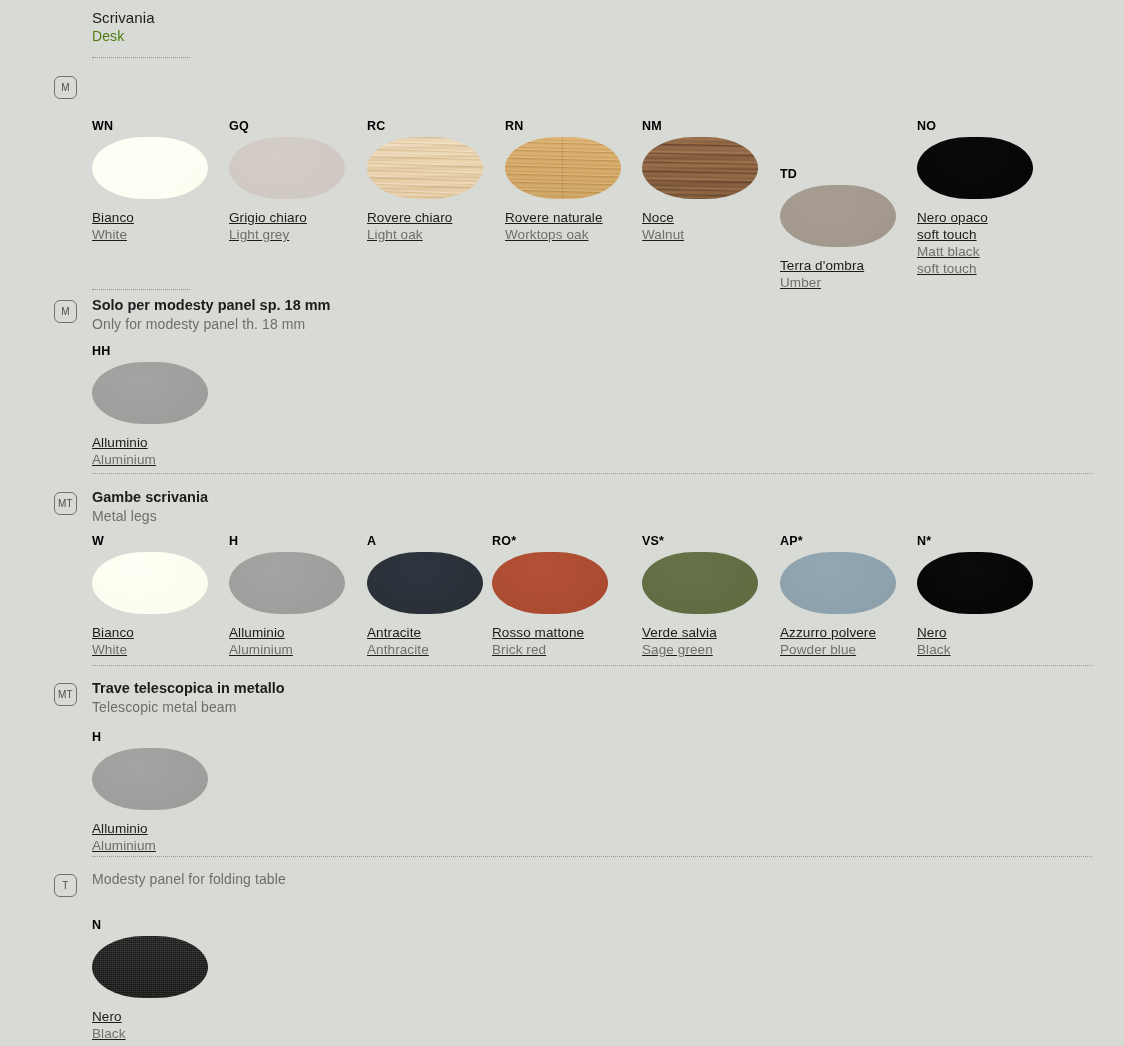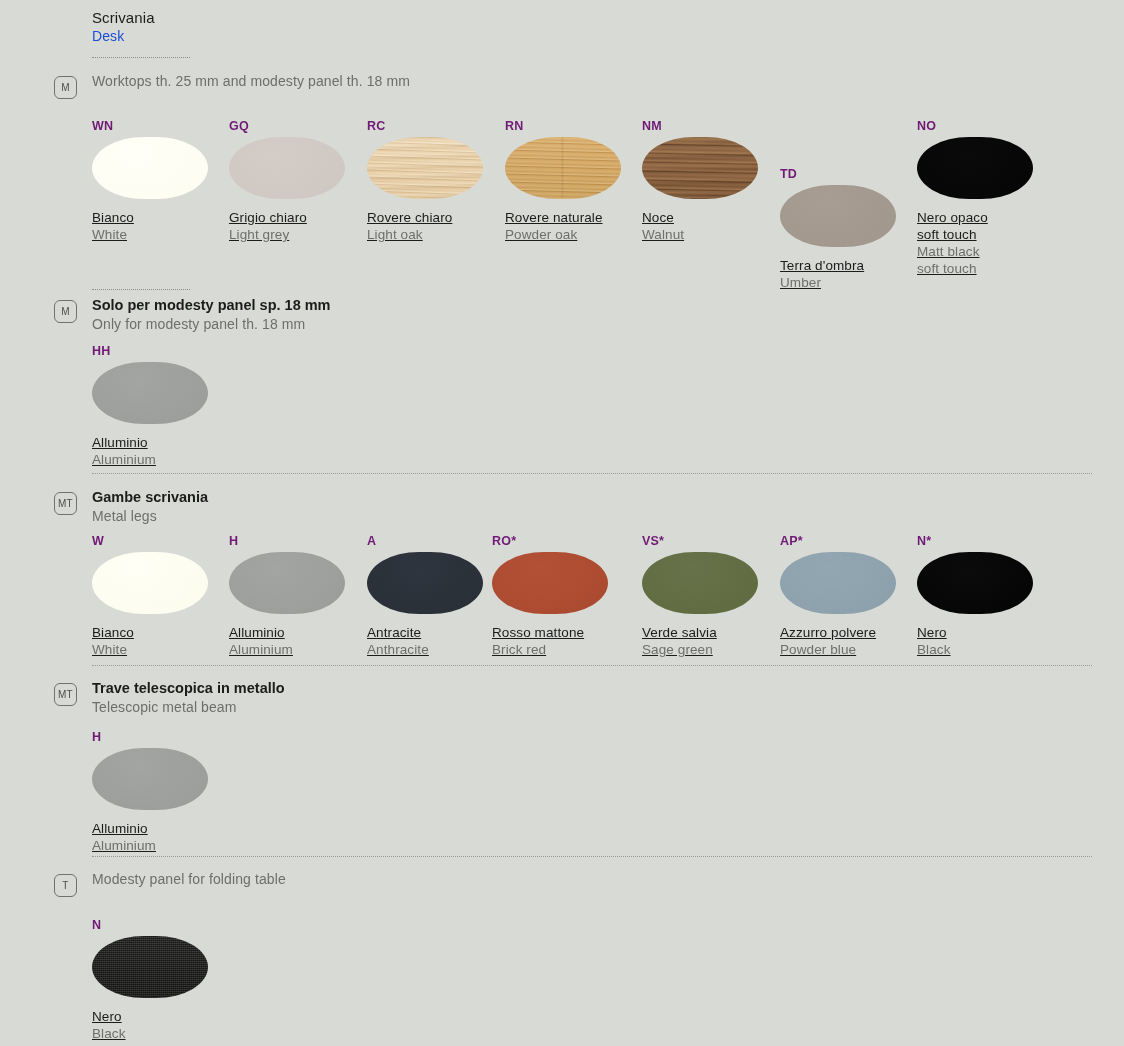--- a/index.html
+++ b/index.html
@@ -17,21 +17,21 @@
 
   .page { position: relative; width: 1092px; height: 1046px; }
 
   
   .doc-head { position: absolute; left: 92px; top: 8px; }
   .doc-title-it {
     font-size: 15px; font-weight: 400; color: #1c1c1c;
     letter-spacing: .1px; line-height: 19px;
   }
   .doc-title-en {
-    font-size: 14px; color: #1d4ed8; line-height: 18px;
+    font-size: 14px; color: #4d7c0f; line-height: 18px;
     letter-spacing: .1px;
   }
 
   
   .sep-short {
     position: absolute; left: 92px; height: 0;
     border-top: 1px dotted #8d8f8b;
     width: 98px;
   }
   .sep-full {
@@ -60,21 +60,21 @@
   .sec-en {
     font-size: 14px; font-weight: 400; color: #6d6f6c;
     line-height: 18px; letter-spacing: .1px;
   }
 
   
   .swatch-row { position: absolute; left: 0; right: 0; }
   .swatch-cell { position: absolute; top: 0; width: 138px; }
 
   .code {
-    font-size: 12.5px; font-weight: 700; color: #701a75;
+    font-size: 12.5px; font-weight: 700; color: #000000;
     letter-spacing: .2px; height: 16px; line-height: 16px;
     margin-bottom: 3px; white-space: nowrap;
   }
   .chip {
     width: 116px; height: 62px;
     border-radius: 52px / 31px;
     position: relative;
     overflow: hidden;
   }
   .names { margin-top: 10px; text-decoration: underline; }
@@ -173,21 +173,20 @@
   <div class="sep-short" style="top:57px"></div>
 
   <div id="sections-root">
       <div class="sep-short" style="top: 289px;"></div>
       <div class="sep-full" style="top: 473px;"></div>
       <div class="sep-full" style="top: 665px;"></div>
       <div class="sep-full" style="top: 856px;"></div>
       <div class="section-head" style="top: 72px;">
         <div class="badge">M</div>
         <div class="sec-text">
-          <div class="sec-en">Worktops th. 25 mm and modesty panel th. 18 mm</div>
         </div>
       </div>
       <div class="swatch-row" style="top: 118px;">
         <div class="swatch-cell" style="left: 92px;">
           <div class="code">WN</div>
           <div class="chip mat-bianco"></div>
           <div class="names">
             <div class="nm-it">Bianco</div>
             <div class="nm-en">White</div>
           </div>
@@ -206,21 +205,21 @@
           <div class="names">
             <div class="nm-it">Rovere chiaro</div>
             <div class="nm-en">Light oak</div>
           </div>
         </div>
         <div class="swatch-cell" style="left: 505px;">
           <div class="code">RN</div>
           <div class="chip mat-rovere-naturale"></div>
           <div class="names">
             <div class="nm-it">Rovere naturale</div>
-            <div class="nm-en">Powder oak</div>
+            <div class="nm-en">Worktops oak</div>
           </div>
         </div>
         <div class="swatch-cell" style="left: 642px;">
           <div class="code">NM</div>
           <div class="chip mat-noce"></div>
           <div class="names">
             <div class="nm-it">Noce</div>
             <div class="nm-en">Walnut</div>
           </div>
         </div>

